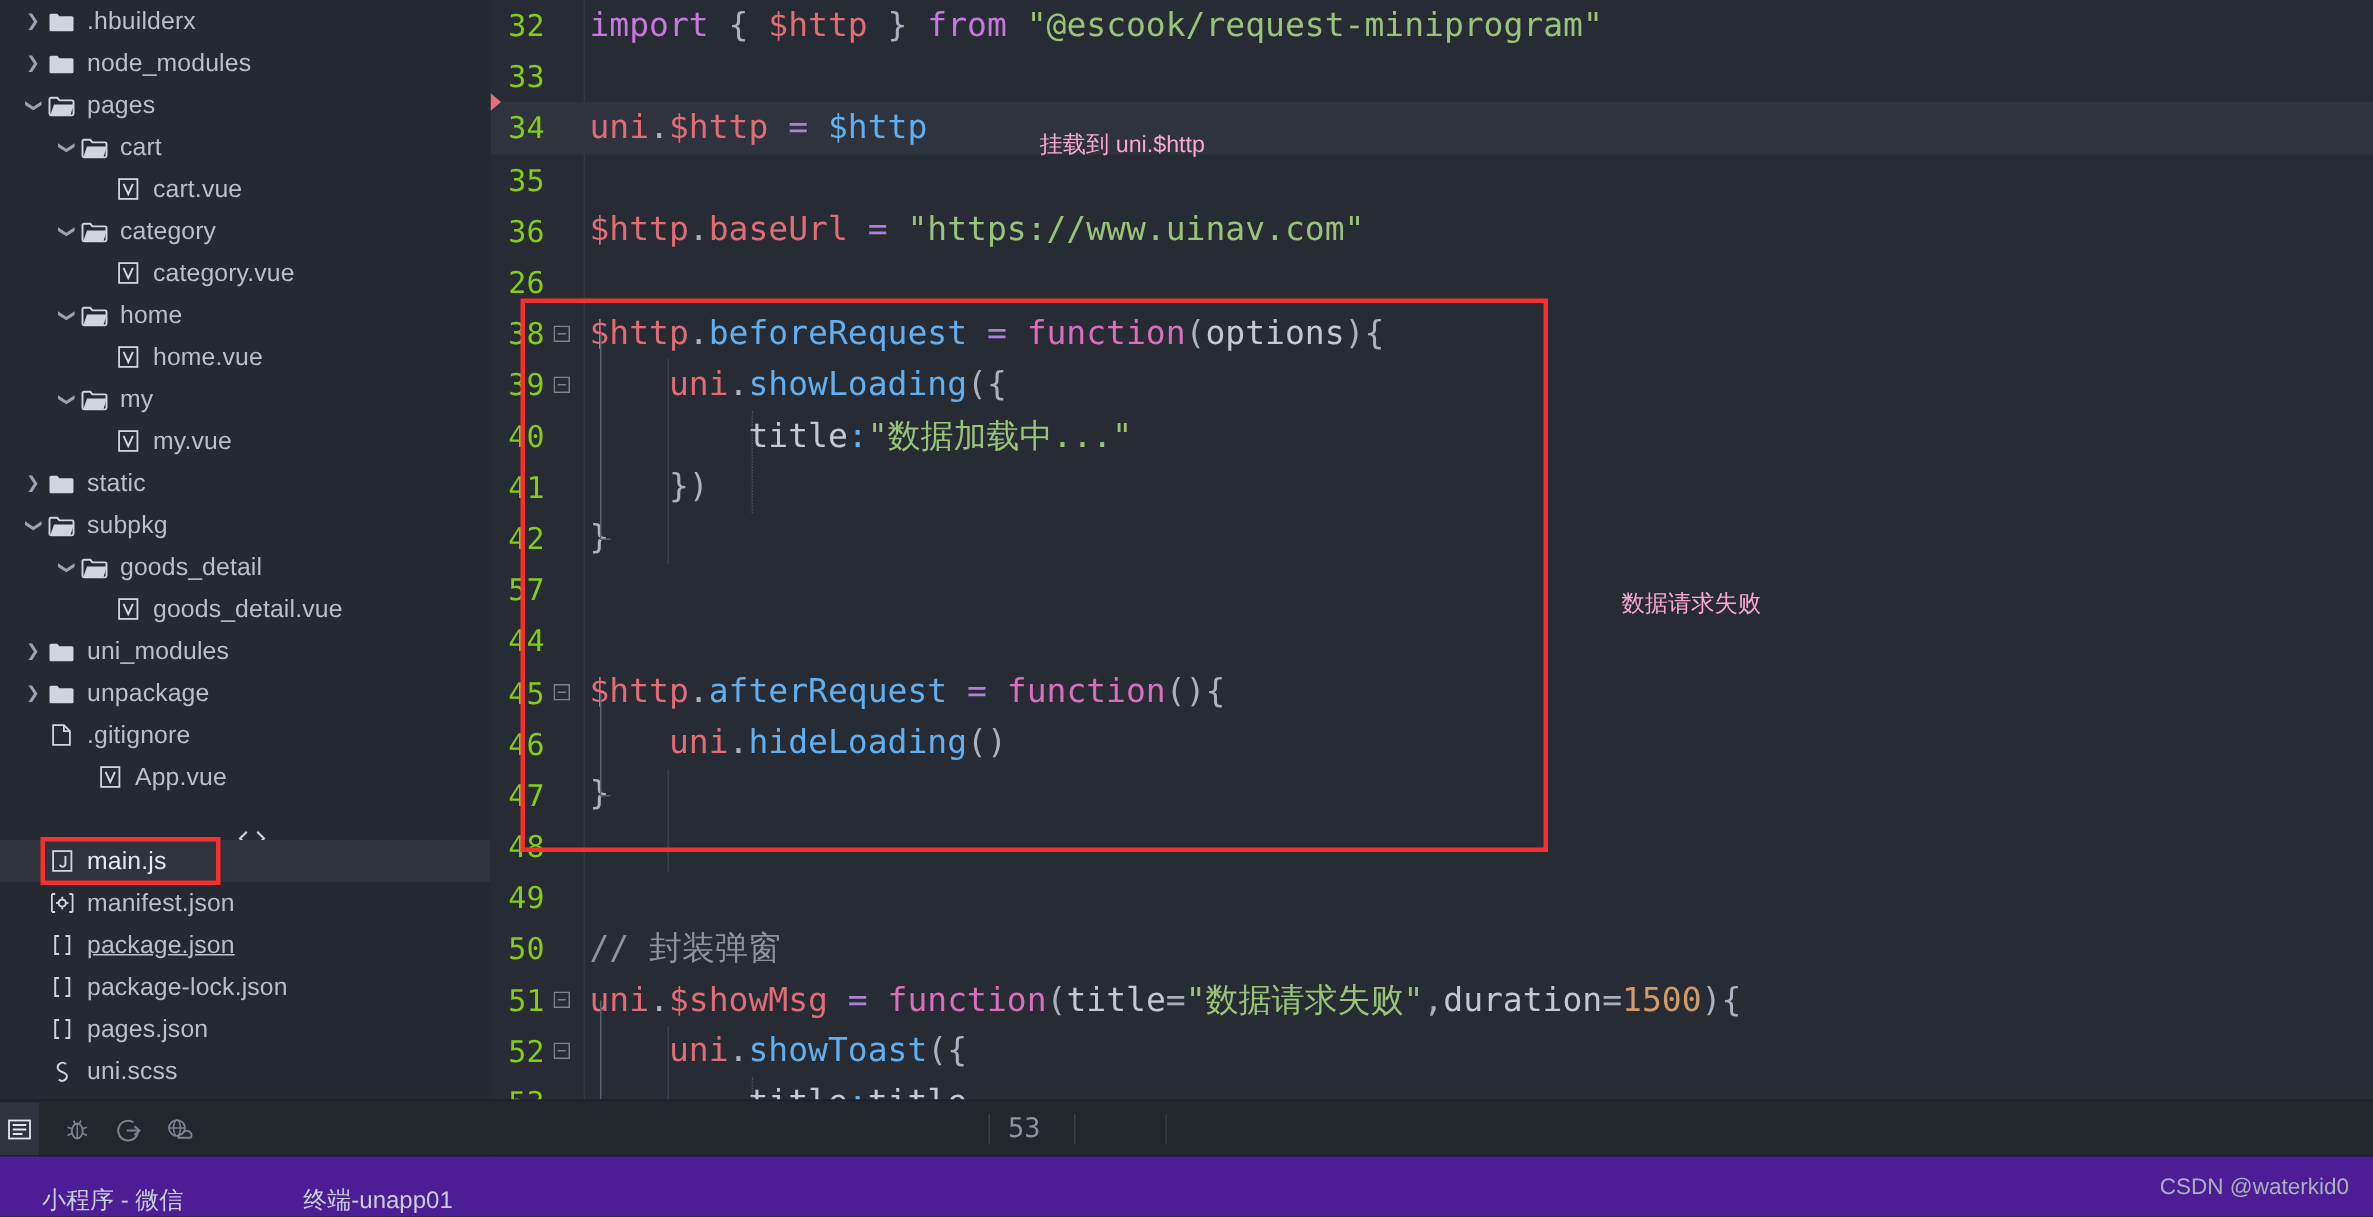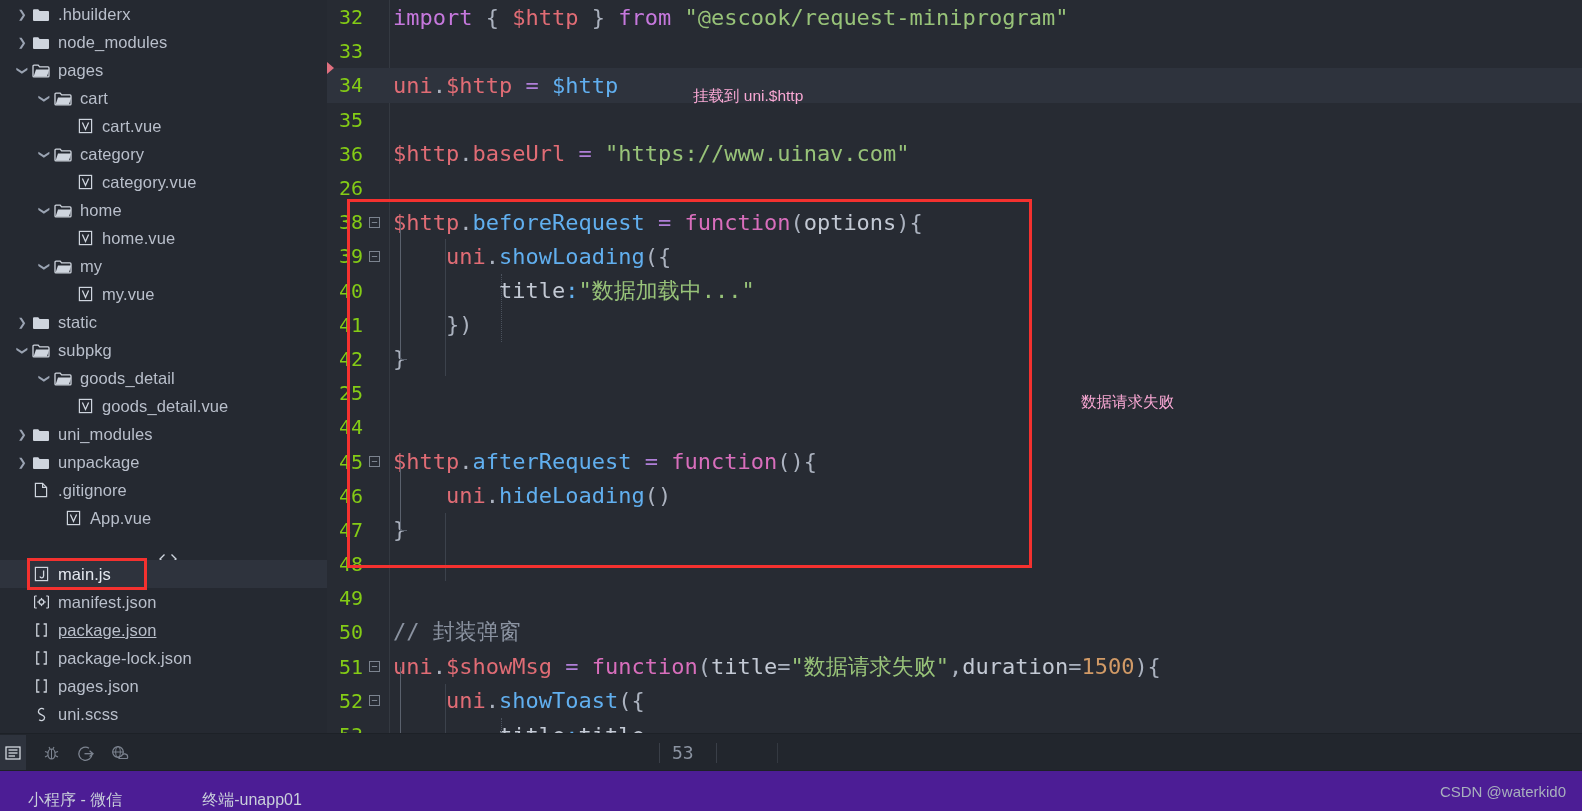--- a/index.html
+++ b/index.html
@@ -562,21 +562,21 @@
               <rect x="0.5" y="0.5" width="10" height="10" fill="none" stroke="#7b838f" stroke-width="1"></rect>
               <line x1="2.8" y1="5.5" x2="8.2" y2="5.5" stroke="#7b838f" stroke-width="1"></line>
             </svg></span><span class="codetxt"><span class="t-var">$http</span><span class="t-pun">.</span><span class="t-prop">beforeRequest</span><span class="t-pl"> </span><span class="t-op">=</span><span class="t-pl"> </span><span class="t-fn">function</span><span class="t-pun">(</span><span class="t-pl">options</span><span class="t-pun">){</span></span></div>
         <div class="code-line"><span class="gut">39</span><span class="fold"><svg width="11" height="11" viewBox="0 0 11 11">
               <rect x="0.5" y="0.5" width="10" height="10" fill="none" stroke="#7b838f" stroke-width="1"></rect>
               <line x1="2.8" y1="5.5" x2="8.2" y2="5.5" stroke="#7b838f" stroke-width="1"></line>
             </svg></span><span class="codetxt"><span class="t-pl">    </span><span class="t-var">uni</span><span class="t-pun">.</span><span class="t-prop">showLoading</span><span class="t-pun">({</span></span></div>
         <div class="code-line"><span class="gut">40</span><span class="fold"></span><span class="codetxt"><span class="t-pl">        </span><span class="t-pl">title</span><span class="t-prop">:</span><span class="t-str">"数据加载中..."</span></span></div>
         <div class="code-line"><span class="gut">41</span><span class="fold"></span><span class="codetxt"><span class="t-pl">    </span><span class="t-pun">})</span></span></div>
         <div class="code-line"><span class="gut">42</span><span class="fold"></span><span class="codetxt"><span class="t-pun">}</span></span></div>
-        <div class="code-line"><span class="gut">25</span><span class="fold"></span><span class="codetxt"></span></div>
+        <div class="code-line"><span class="gut">57</span><span class="fold"></span><span class="codetxt"></span></div>
         <div class="code-line"><span class="gut">44</span><span class="fold"></span><span class="codetxt"></span></div>
         <div class="code-line"><span class="gut">45</span><span class="fold"><svg width="11" height="11" viewBox="0 0 11 11">
               <rect x="0.5" y="0.5" width="10" height="10" fill="none" stroke="#7b838f" stroke-width="1"></rect>
               <line x1="2.8" y1="5.5" x2="8.2" y2="5.5" stroke="#7b838f" stroke-width="1"></line>
             </svg></span><span class="codetxt"><span class="t-var">$http</span><span class="t-pun">.</span><span class="t-prop">afterRequest</span><span class="t-pl"> </span><span class="t-op">=</span><span class="t-pl"> </span><span class="t-fn">function</span><span class="t-pun">(){</span></span></div>
         <div class="code-line"><span class="gut">46</span><span class="fold"></span><span class="codetxt"><span class="t-pl">    </span><span class="t-var">uni</span><span class="t-pun">.</span><span class="t-prop">hideLoading</span><span class="t-pun">()</span></span></div>
         <div class="code-line"><span class="gut">47</span><span class="fold"></span><span class="codetxt"><span class="t-pun">}</span></span></div>
         <div class="code-line"><span class="gut">48</span><span class="fold"></span><span class="codetxt"></span></div>
         <div class="code-line"><span class="gut">49</span><span class="fold"></span><span class="codetxt"></span></div>
         <div class="code-line"><span class="gut">50</span><span class="fold"></span><span class="codetxt"><span class="t-com">// 封装弹窗</span></span></div>

